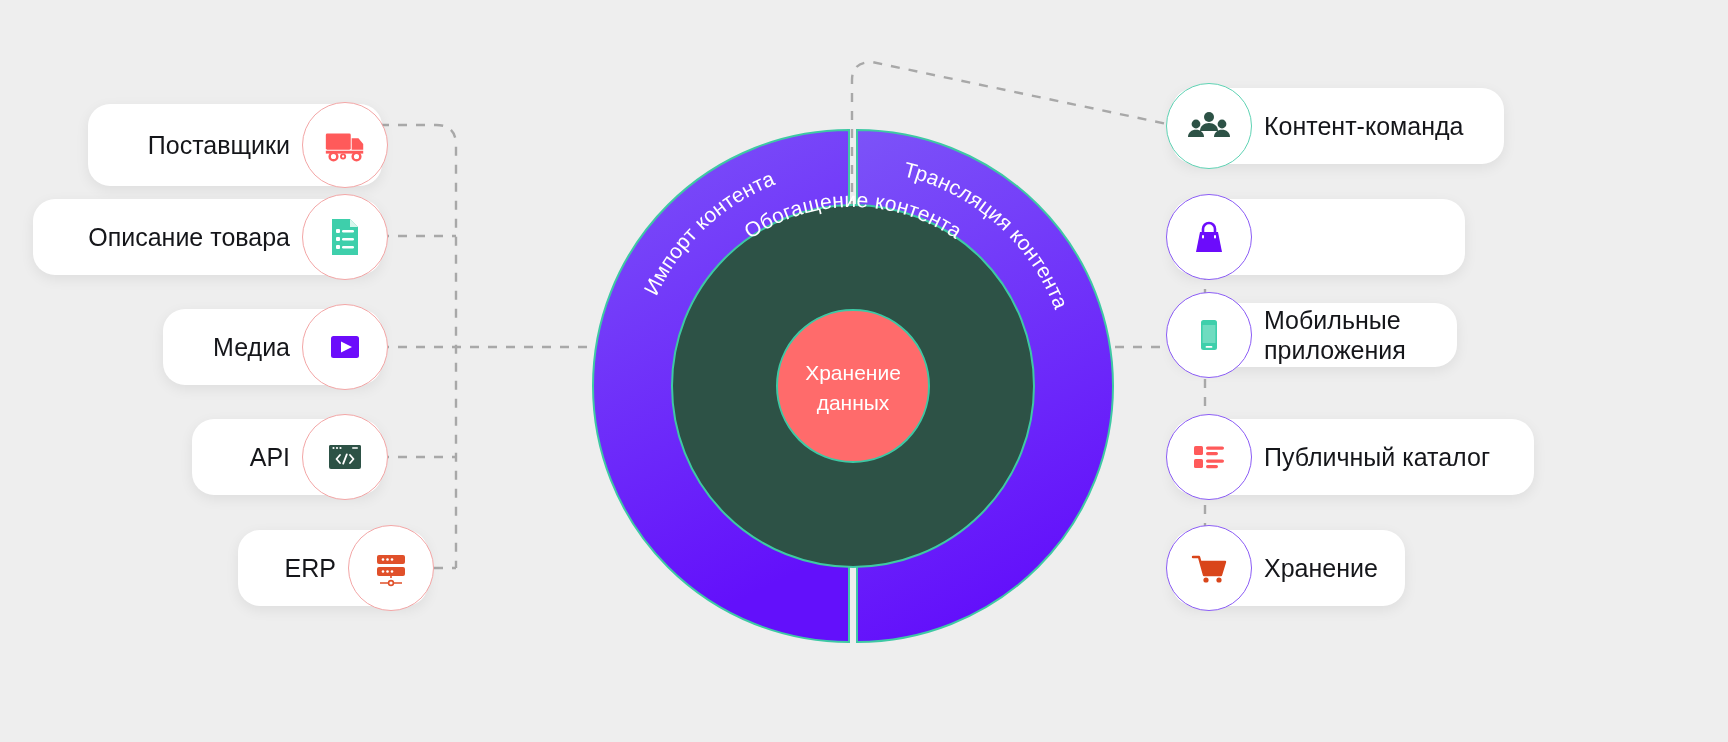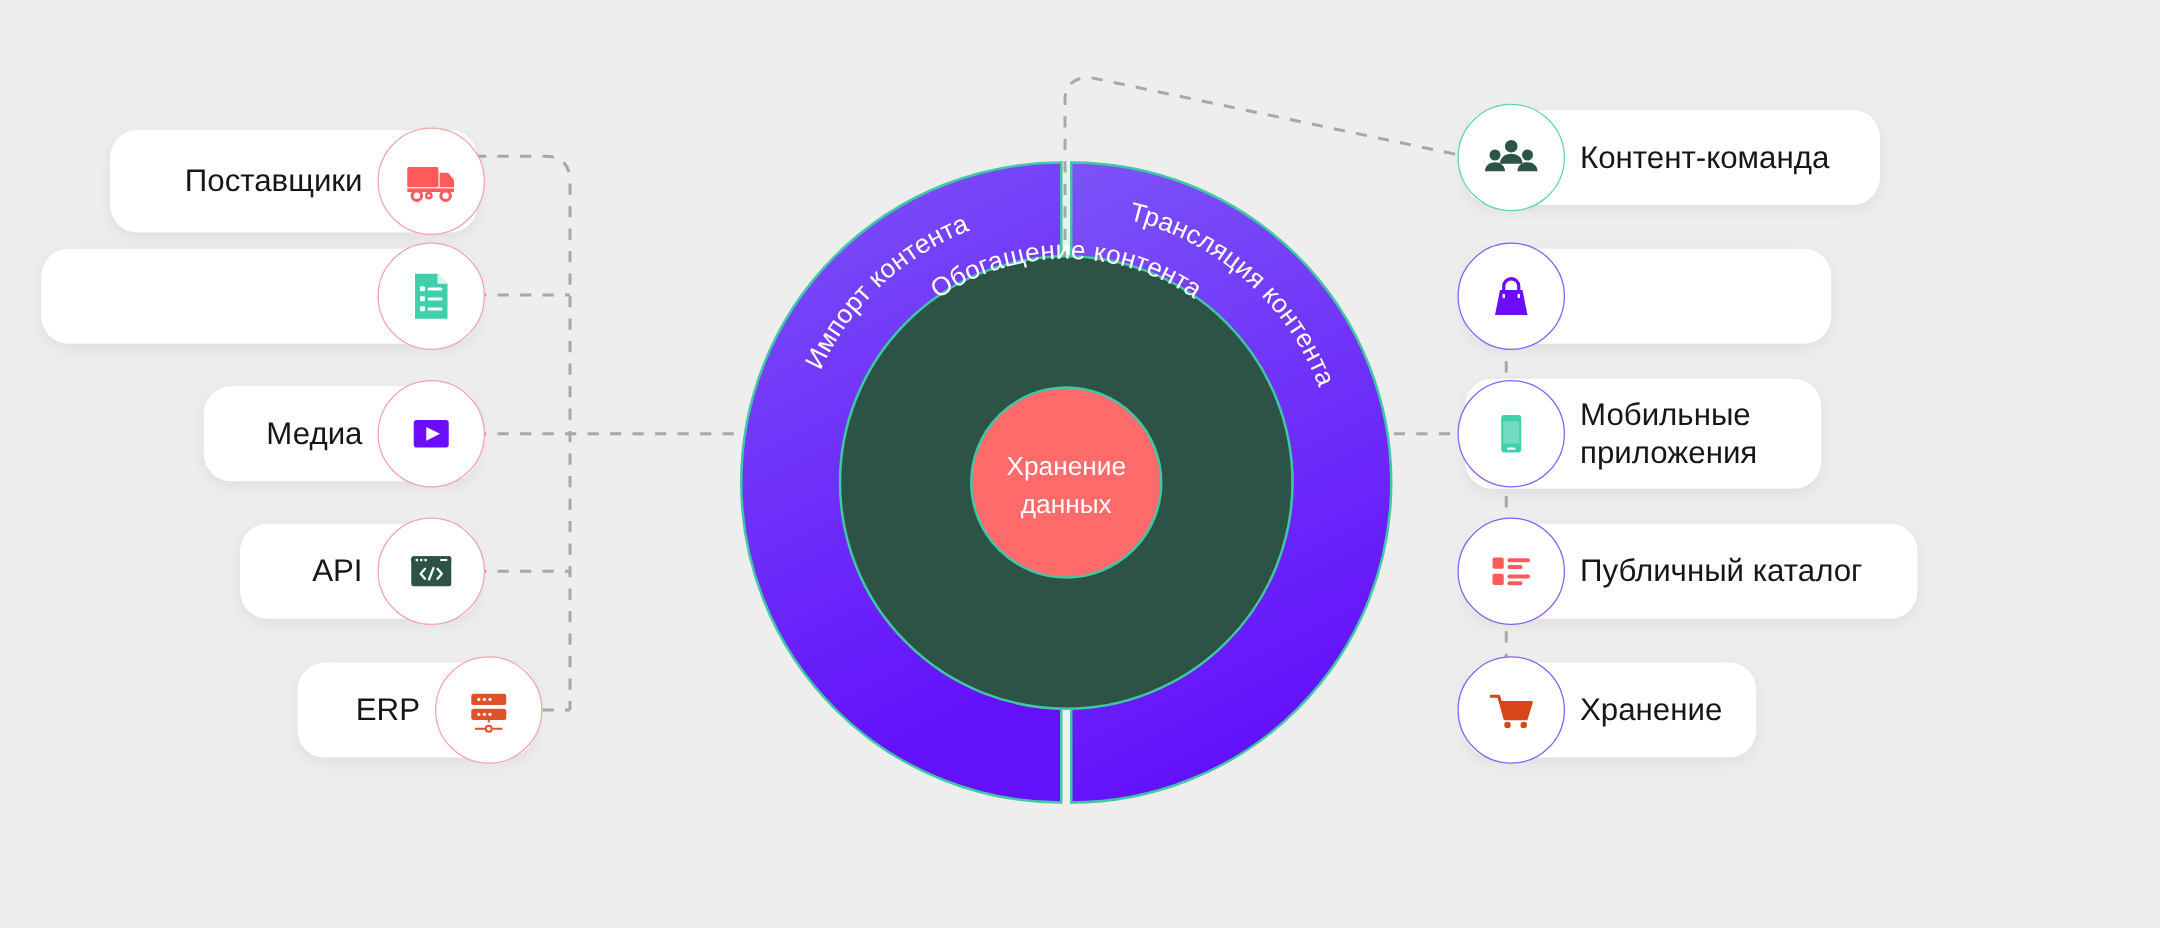--- a/index.html
+++ b/index.html
@@ -138,20 +138,21 @@
         <path d="M31 17h7l5 6v6h-12z" fill="#ff5a5a"></path>
         <rect x="4" y="30" width="39" height="3" fill="#ff5a5a"></rect>
         <circle cx="12" cy="36" r="4" fill="none" stroke="#ff5a5a" stroke-width="2.6"></circle>
         <circle cx="36" cy="36" r="4" fill="none" stroke="#ff5a5a" stroke-width="2.6"></circle>
         <circle cx="22" cy="36" r="2.2" fill="none" stroke="#ff5a5a" stroke-width="2"></circle>
       </svg>
     </span>
   </div>
 
   <div class="card left" style="left:33px;top:199px;width:349px;height:76px;">
+    <span class="card-label">Описание товара</span>
     <span class="bubble" style="border-color:#f3a6a6;">
       <svg width="44" height="44" viewBox="0 0 44 44">
         <path d="M9 4h18l8 8v28H9z" fill="#3ecfab"></path>
         <path d="M27 4l8 8h-8z" fill="#d8f6ec"></path>
         <g fill="#ffffff">
           <rect x="13" y="14" width="4" height="4" rx="1"></rect>
           <rect x="19" y="15" width="12" height="2.4" rx="1.2"></rect>
           <rect x="13" y="22" width="4" height="4" rx="1"></rect>
           <rect x="19" y="23" width="12" height="2.4" rx="1.2"></rect>
           <rect x="13" y="30" width="4" height="4" rx="1"></rect>
@@ -233,21 +234,21 @@
     <span class="bubble" style="border-color:#8b5cf6;">
       <svg width="42" height="42" viewBox="0 0 42 42">
         <path d="M12 16 h18 l4 20 H8 Z" fill="#6c0cfb"></path>
         <path d="M15 17 v-4 a6 6 0 0 1 12 0 v4" fill="none" stroke="#6c0cfb" stroke-width="2.6"></path>
         <path d="M15 20 v1.5" stroke="#ffffff" stroke-width="2" stroke-linecap="round"></path>
         <path d="M27 20 v1.5" stroke="#ffffff" stroke-width="2" stroke-linecap="round"></path>
       </svg>
     </span>
   </div>
 
-  <div class="card right" style="left:1172px;top:303px;width:285px;height:88px;">
+  <div class="card right" style="left:1172px;top:303px;width:285px;height:64px;">
     <span class="card-label">Мобильные
 приложения</span>
     <span class="bubble" style="border-color:#8b5cf6;">
       <svg width="40" height="40" viewBox="0 0 40 40">
         <rect x="12" y="5" width="16" height="30" rx="2.5" fill="#3ecfab"></rect>
         <rect x="13.6" y="10" width="12.8" height="18" fill="#6fdcc0"></rect>
         <rect x="16.6" y="31" width="6.8" height="1.8" rx=".9" fill="#ffffff"></rect>
       </svg>
     </span>
   </div>

